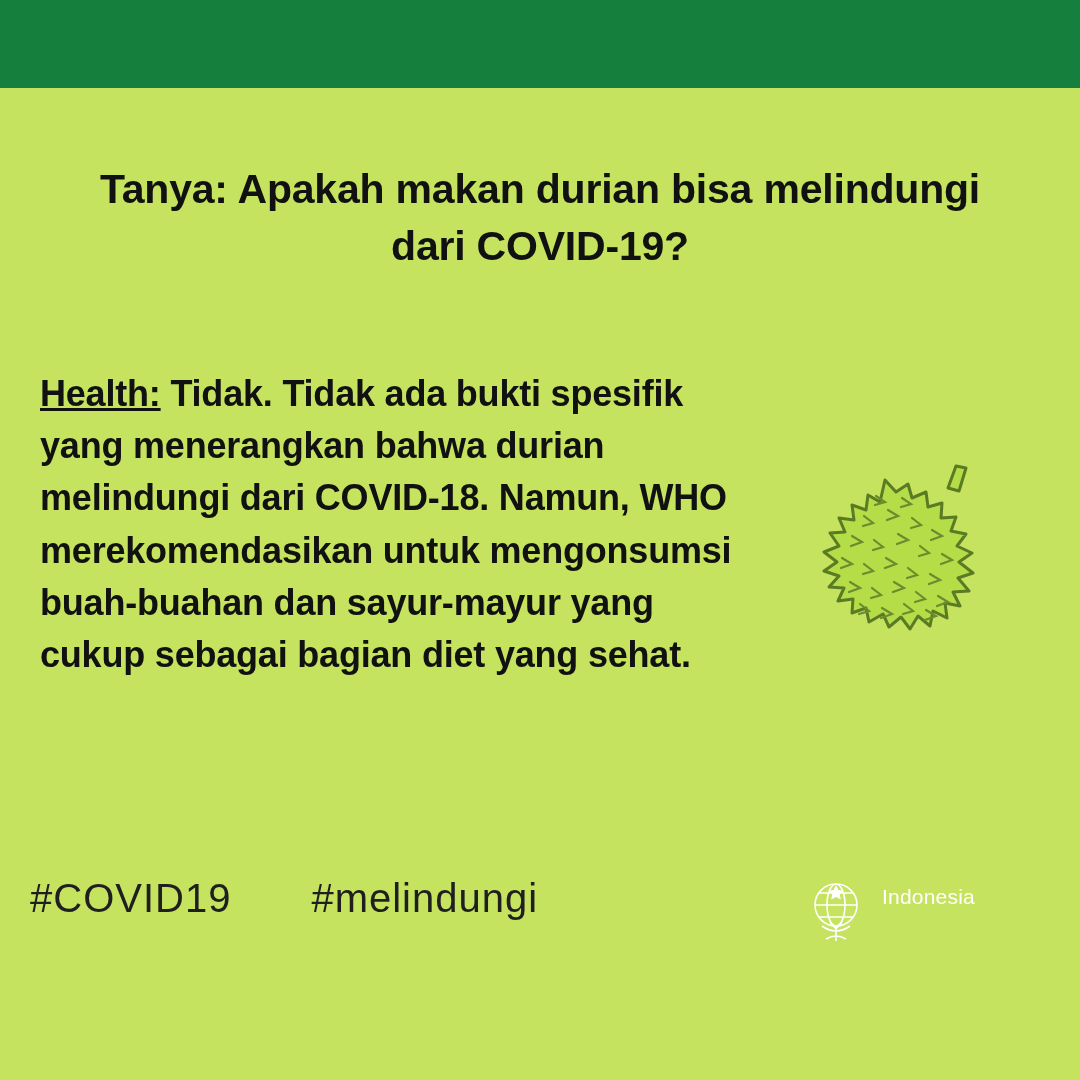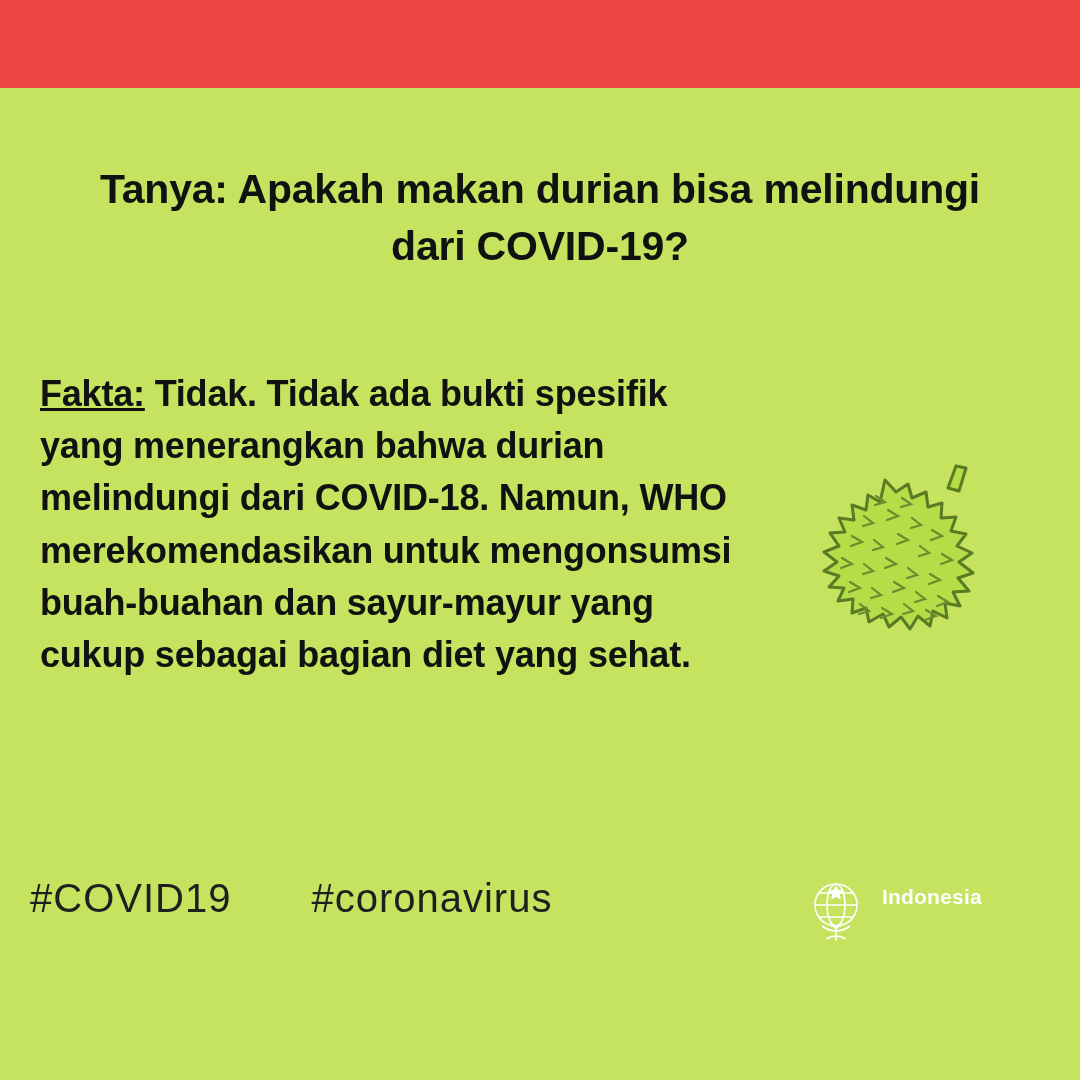--- a/index.html
+++ b/index.html
@@ -10,21 +10,21 @@
   body {
     width: 1080px;
     height: 1080px;
     font-family: "Liberation Sans", sans-serif;
     overflow: hidden;
   }
   .canvas {
     position: relative;
     width: 1080px;
     height: 804px;
-    background: #ef4444;
+    background: #15803d;
   }
   .card {
     position: absolute;
     left: 0;
     top: 88px;
     width: 1080px;
     height: 992px;
     background: #c5e35f;
     overflow: hidden;
   }
@@ -97,36 +97,36 @@
   .who-wordmark .l1,
   .who-wordmark .l2 {
     font-size: 28px;
     font-weight: bold;
     color: #ffffff;
     letter-spacing: -0.3px;
   }
   .who-country {
     margin-top: 16px;
     font-size: 21px;
-    font-weight: bold;
+    font-weight: normal;
     color: #ffffff;
     text-align: center;
     letter-spacing: 0.2px;
   }
 </style>
 </head>
 <body>
 
 <div class="canvas">
   <div class="card">
 
     <div class="headline">Tanya: Apakah makan durian bisa melindungi dari COVID-19?</div>
 
     <div class="body-text">
-      <span class="lead">Fakta:</span><span> Tidak. Tidak ada bukti spesifik yang menerangkan bahwa durian melindungi dari COVID-18. Namun, WHO merekomendasikan untuk mengonsumsi buah-buahan dan sayur-mayur yang cukup sebagai bagian diet yang sehat.</span>
+      <span class="lead">Health:</span><span> Tidak. Tidak ada bukti spesifik yang menerangkan bahwa durian melindungi dari COVID-18. Namun, WHO merekomendasikan untuk mengonsumsi buah-buahan dan sayur-mayur yang cukup sebagai bagian diet yang sehat.</span>
     </div>
 
     <div class="durian">
       <svg viewBox="0 0 250 240" width="250" height="240" aria-hidden="true">
 
         <path d="M188 30 L196 8 L206 10 L199 33 Z" fill="#b4dd47" stroke="#5a7a24" stroke-width="3" stroke-linejoin="round"></path>
 
         <path d="M125 22
                  L136 34 L148 26 L152 40 L166 34 L168 49 L182 45 L181 60
                  L196 59 L191 73 L206 76 L197 88 L212 95 L199 104 L213 115
@@ -162,21 +162,21 @@
           <path d="M144 146 l9 7 l-10 3"></path>
           <path d="M166 152 l10 6 l-11 4"></path>
           <path d="M116 38 l9 6 l-10 3"></path>
           <path d="M142 40 l9 6 l-10 3"></path>
         </g>
       </svg>
     </div>
 
     <div class="hashtags">
       <span>#COVID19</span>
-      <span>#coronavirus</span>
+      <span>#melindungi</span>
     </div>
 
     <div class="who-logo">
       <div class="who-emblem">
         <svg viewBox="0 0 72 72" width="72" height="72" aria-hidden="true">
           <g fill="none" stroke="#ffffff" stroke-width="1.6">
             <circle cx="36" cy="32" r="21"></circle>
             <ellipse cx="36" cy="32" rx="9" ry="21"></ellipse>
             <line x1="15" y1="32" x2="57" y2="32"></line>
             <line x1="19" y1="20" x2="53" y2="20"></line>

